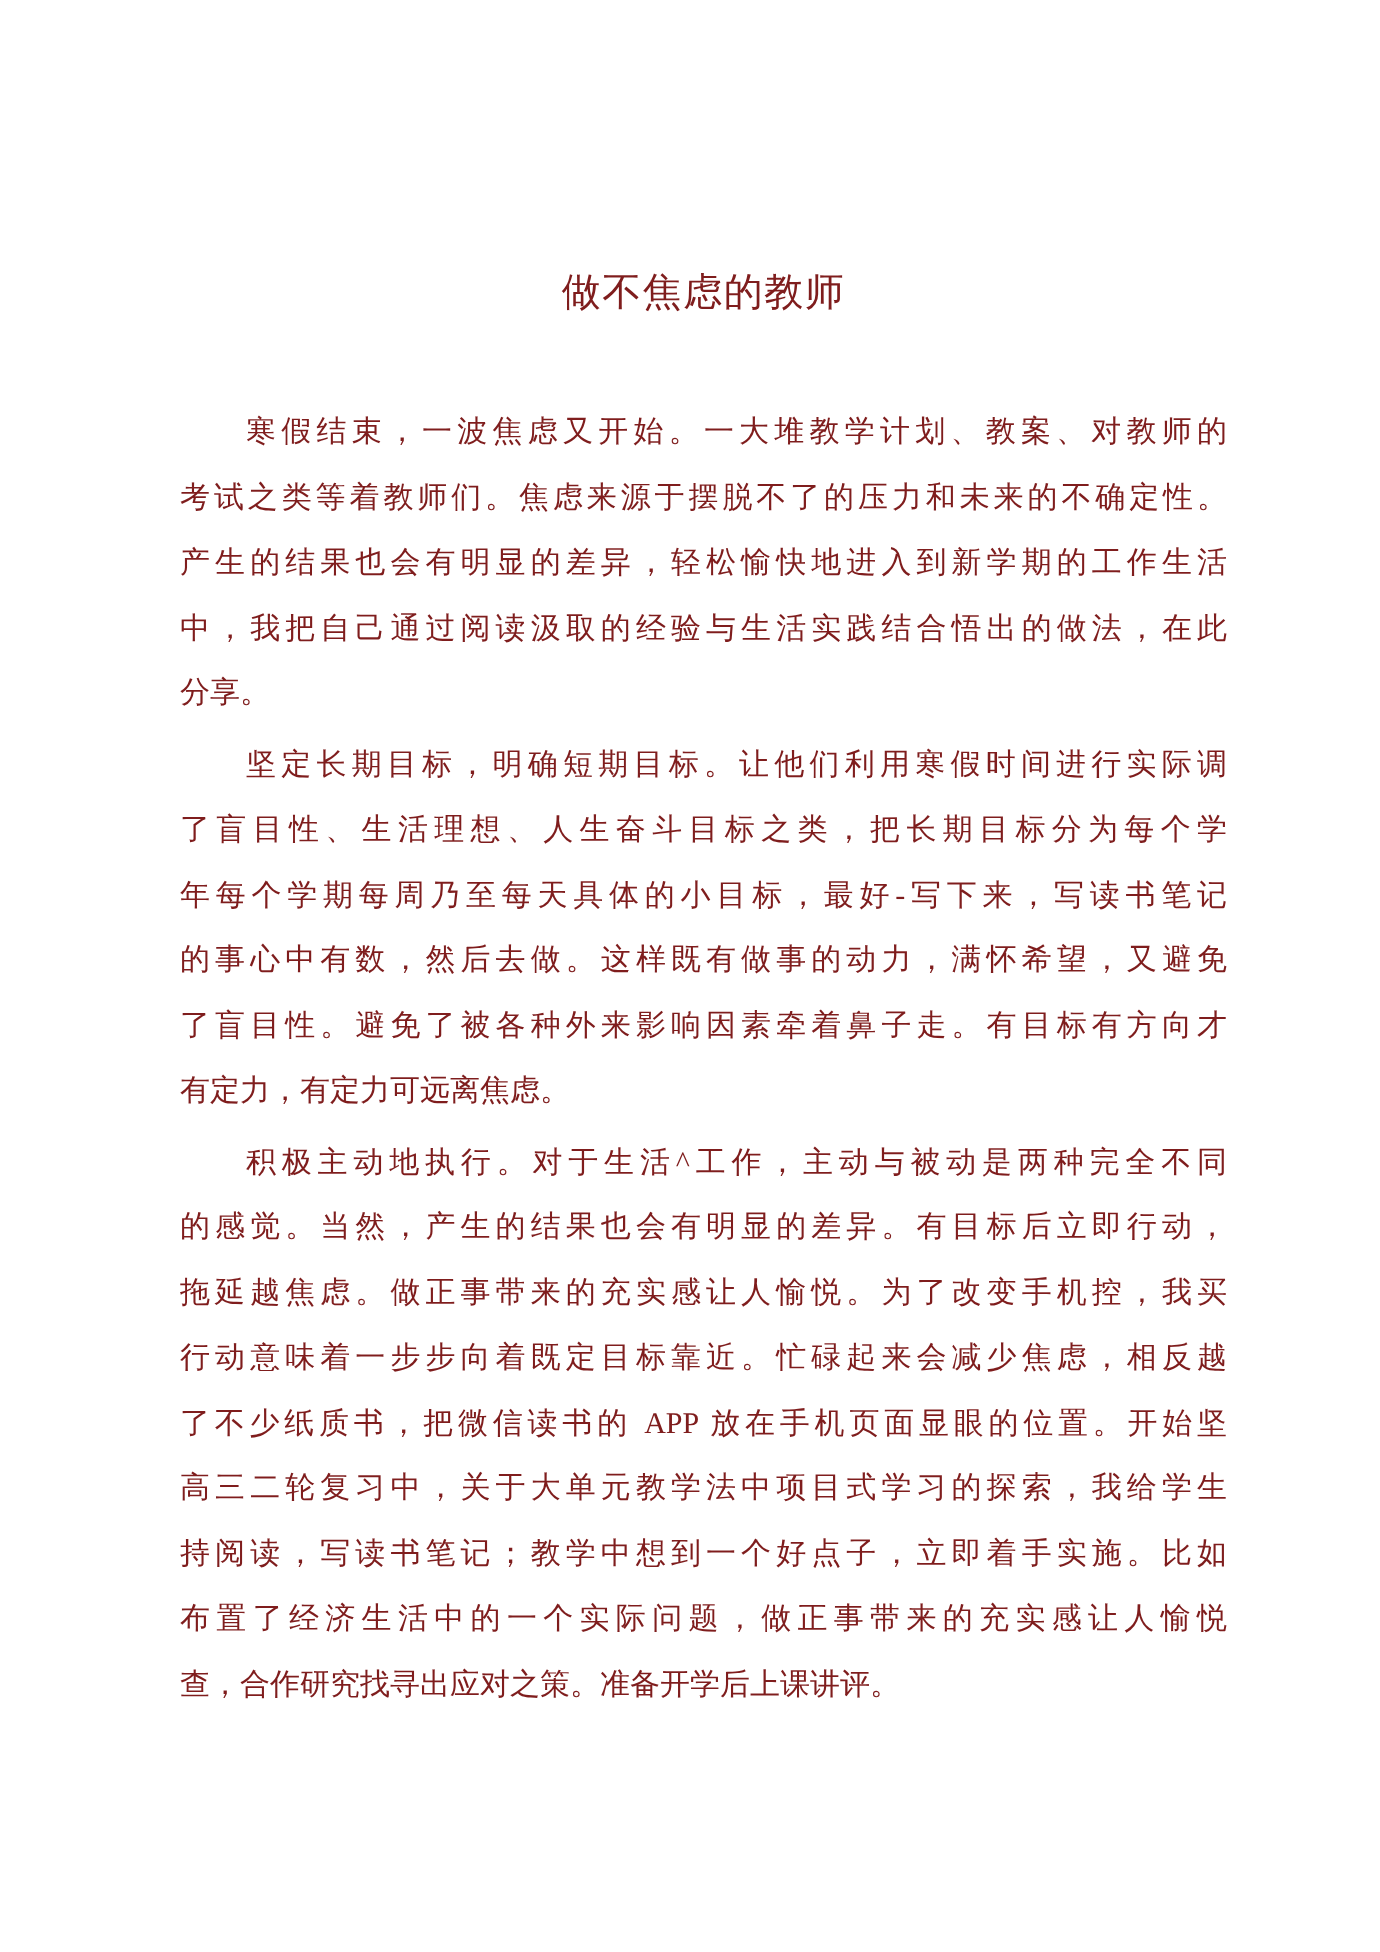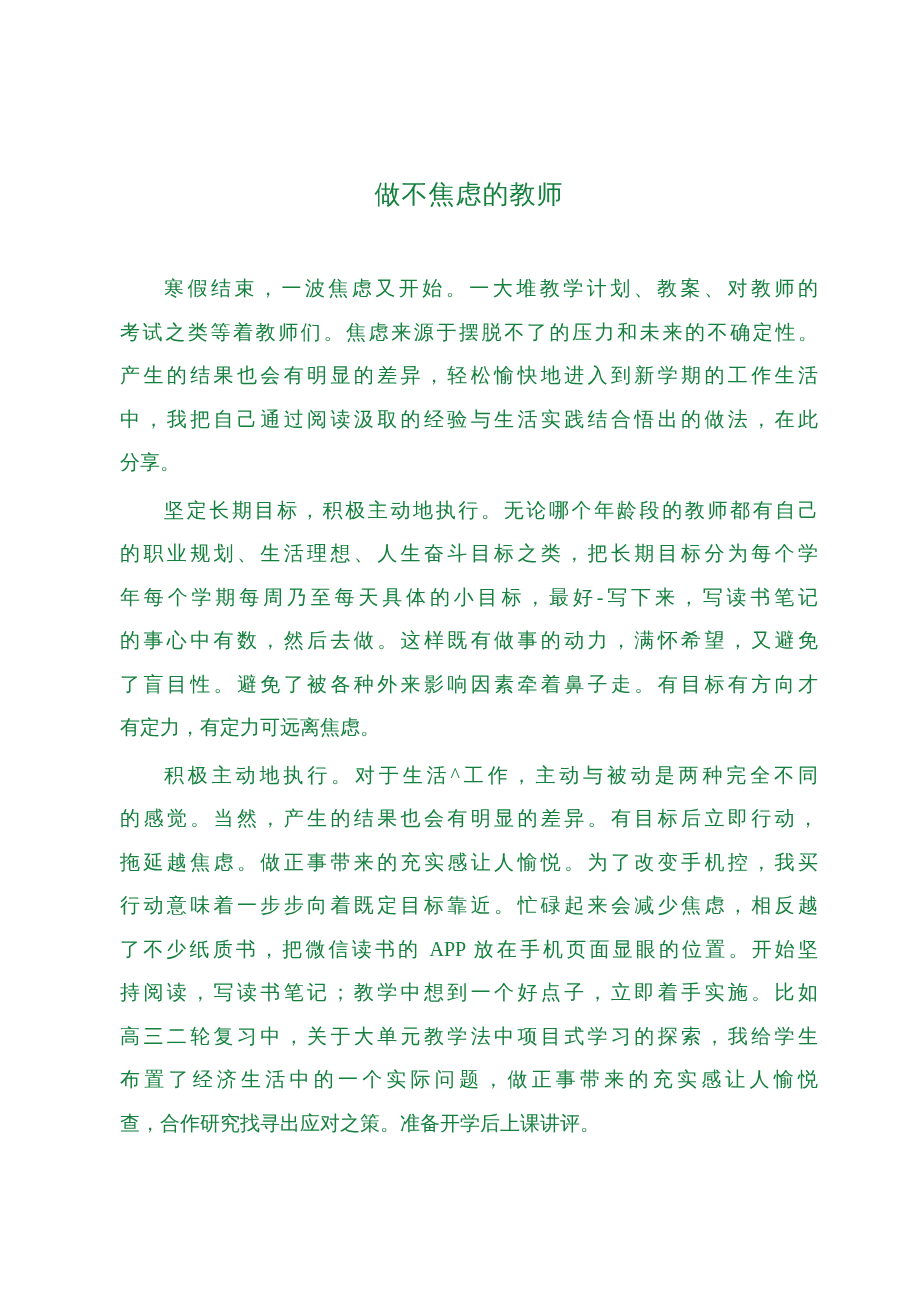--- a/index.html
+++ b/index.html
@@ -5,21 +5,21 @@
   html, body {
     margin: 0;
     padding: 0;
     background: #ffffff;
   }
   .page {
     position: relative;
     width: 920px;
     height: 1301px;
     background: #ffffff;
-    color: #15803d;
+    color: #7f1d1d;
     overflow: hidden;
     
     font-family: "Liberation Serif", sans-serif;
     border-radius: 16px;
   }
   .doc-title {
     position: absolute;
     top: 180px;
     left: 120px;
     width: 698px;
@@ -55,32 +55,32 @@
   <h1 class="doc-title">做不焦虑的教师</h1>
   <div class="doc-body">
       <div class="paragraph">
         <div class="line first">寒假结束，一波焦虑又开始。一大堆教学计划、教案、对教师的</div>
         <div class="line">考试之类等着教师们。焦虑来源于摆脱不了的压力和未来的不确定性。</div>
         <div class="line">产生的结果也会有明显的差异，轻松愉快地进入到新学期的工作生活</div>
         <div class="line">中，我把自己通过阅读汲取的经验与生活实践结合悟出的做法，在此</div>
         <div class="line last">分享。</div>
       </div>
       <div class="paragraph">
-        <div class="line first">坚定长期目标，积极主动地执行。无论哪个年龄段的教师都有自己</div>
-        <div class="line">的职业规划、生活理想、人生奋斗目标之类，把长期目标分为每个学</div>
+        <div class="line first">坚定长期目标，明确短期目标。让他们利用寒假时间进行实际调</div>
+        <div class="line">了盲目性、生活理想、人生奋斗目标之类，把长期目标分为每个学</div>
         <div class="line">年每个学期每周乃至每天具体的小目标，最好-写下来，写读书笔记</div>
         <div class="line">的事心中有数，然后去做。这样既有做事的动力，满怀希望，又避免</div>
         <div class="line">了盲目性。避免了被各种外来影响因素牵着鼻子走。有目标有方向才</div>
         <div class="line last">有定力，有定力可远离焦虑。</div>
       </div>
       <div class="paragraph">
         <div class="line first">积极主动地执行。对于生活^工作，主动与被动是两种完全不同</div>
         <div class="line">的感觉。当然，产生的结果也会有明显的差异。有目标后立即行动，</div>
         <div class="line">拖延越焦虑。做正事带来的充实感让人愉悦。为了改变手机控，我买</div>
         <div class="line">行动意味着一步步向着既定目标靠近。忙碌起来会减少焦虑，相反越</div>
         <div class="line">了不少纸质书，把微信读书的 APP 放在手机页面显眼的位置。开始坚</div>
+        <div class="line">高三二轮复习中，关于大单元教学法中项目式学习的探索，我给学生</div>
         <div class="line">持阅读，写读书笔记；教学中想到一个好点子，立即着手实施。比如</div>
-        <div class="line">高三二轮复习中，关于大单元教学法中项目式学习的探索，我给学生</div>
         <div class="line">布置了经济生活中的一个实际问题，做正事带来的充实感让人愉悦</div>
         <div class="line last">查，合作研究找寻出应对之策。准备开学后上课讲评。</div>
       </div>
     </div>
 </div>
 
 </body></html>

